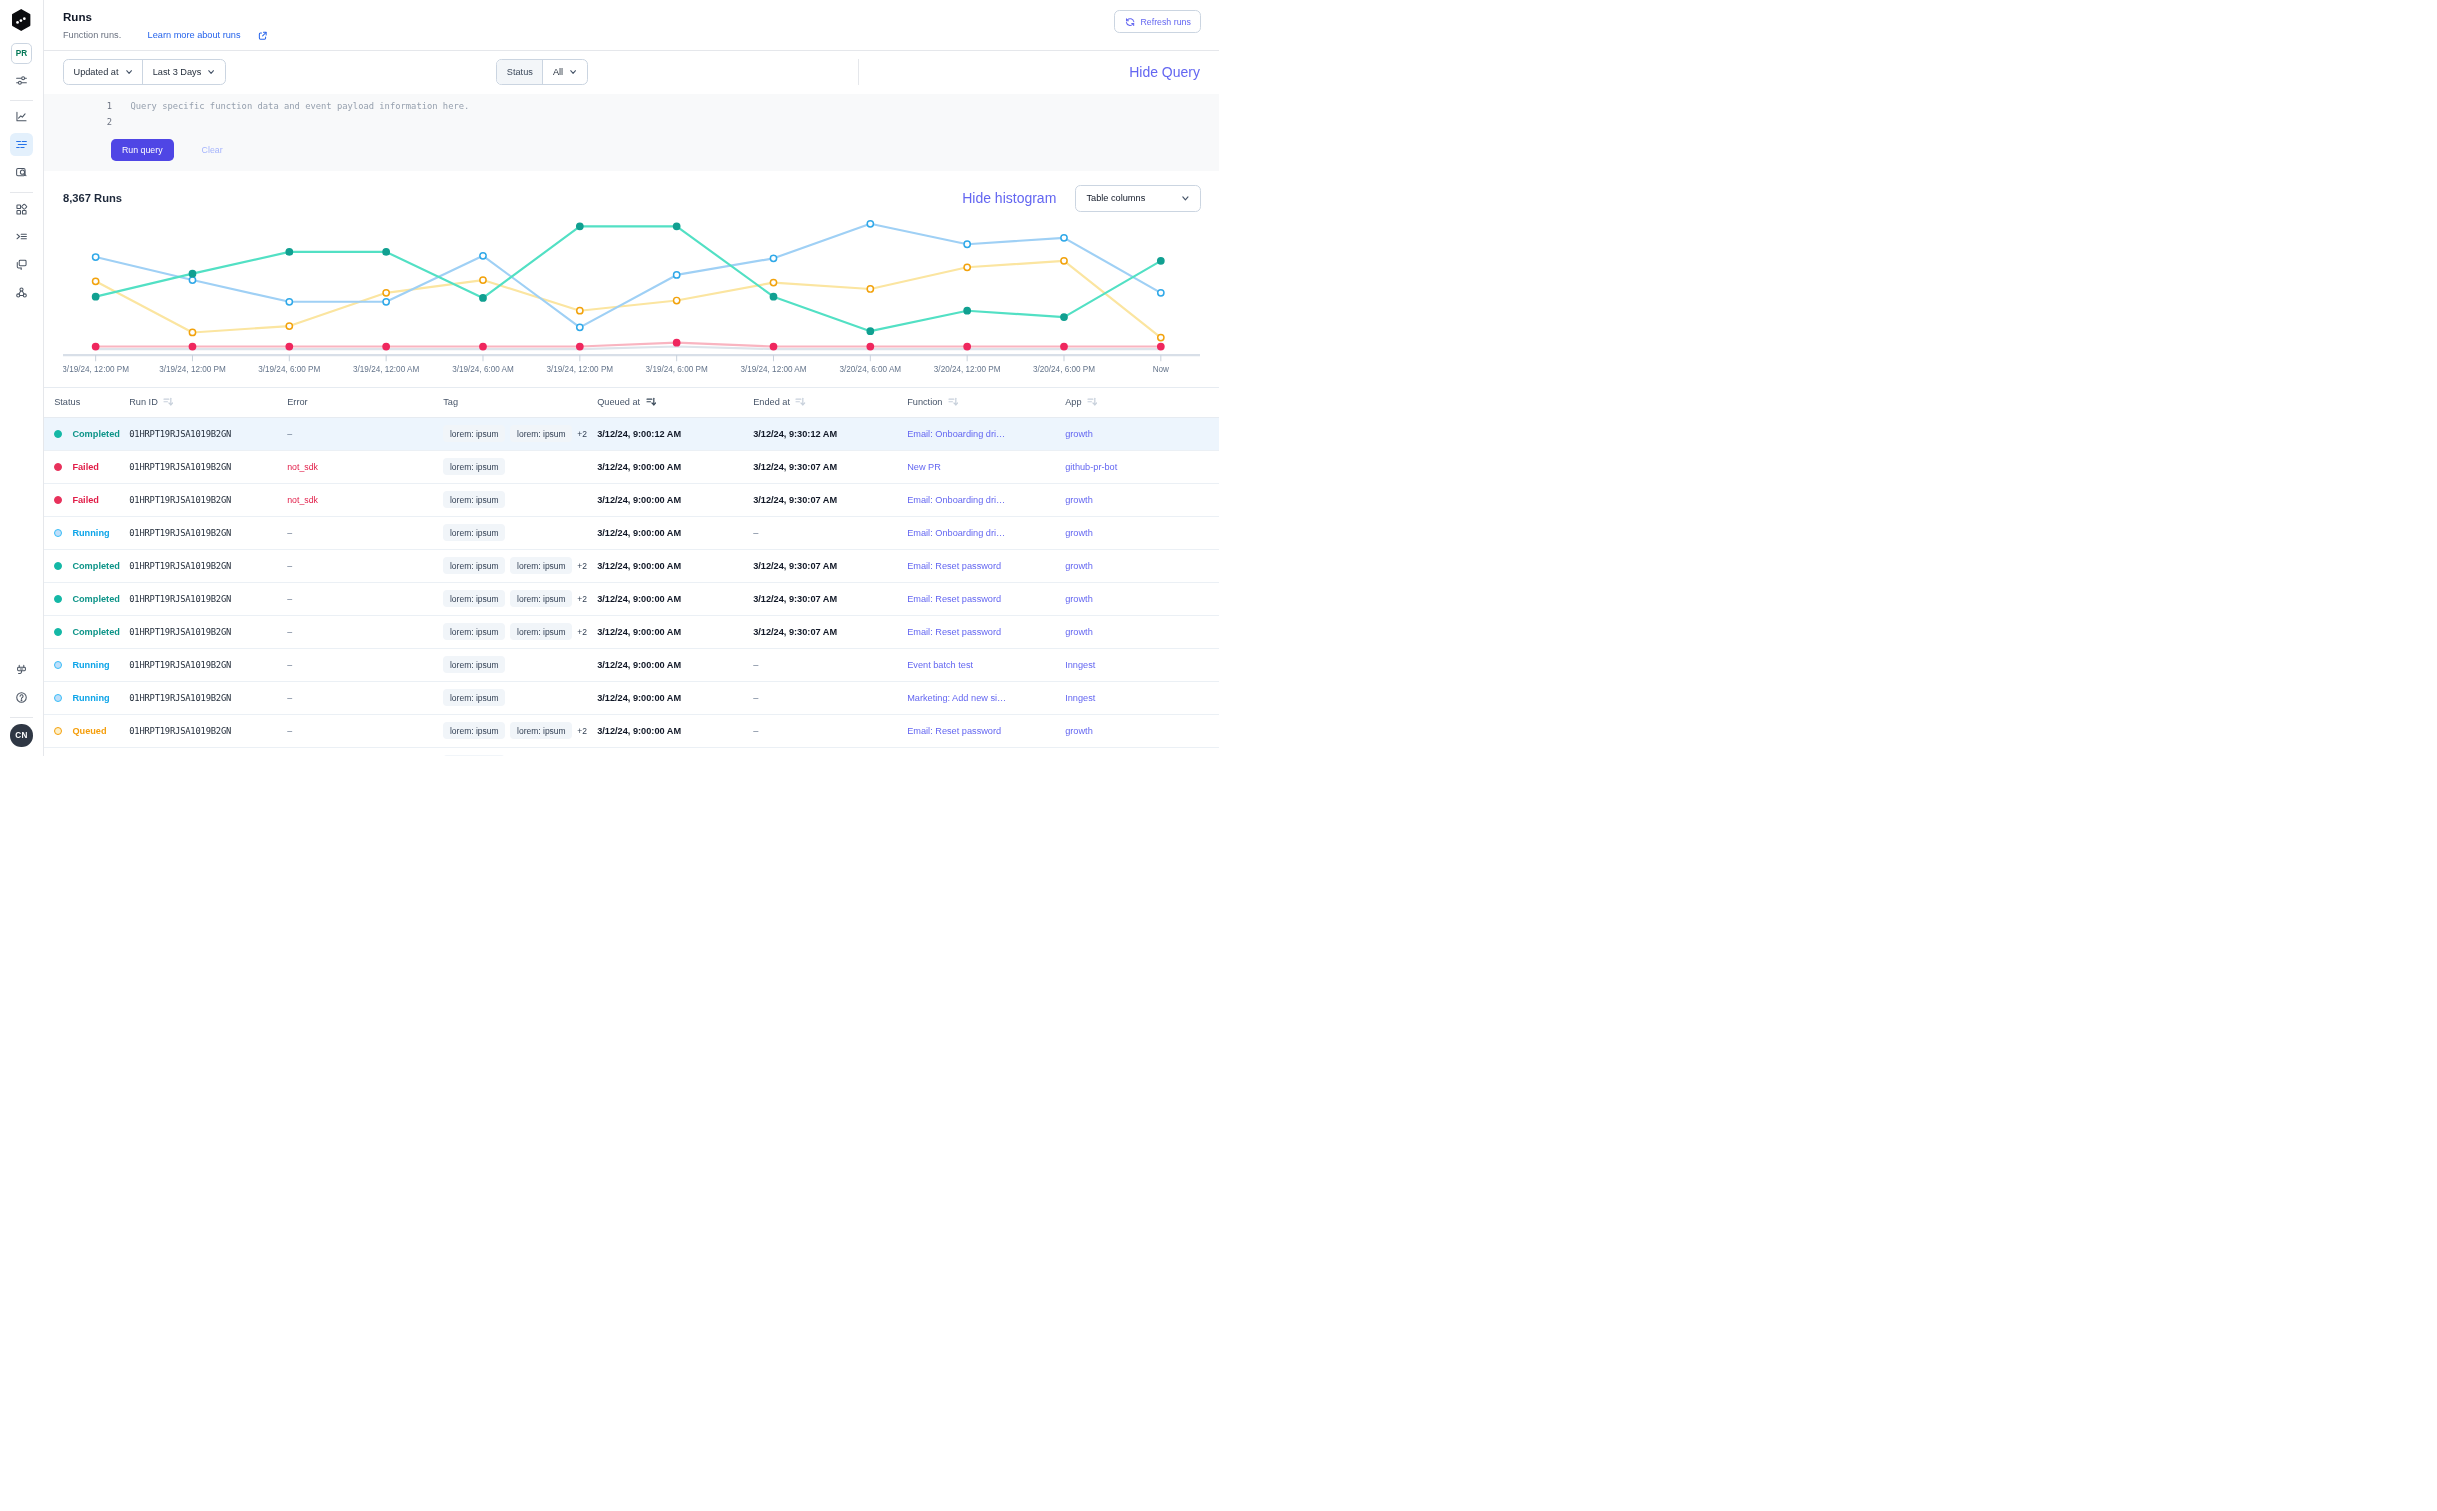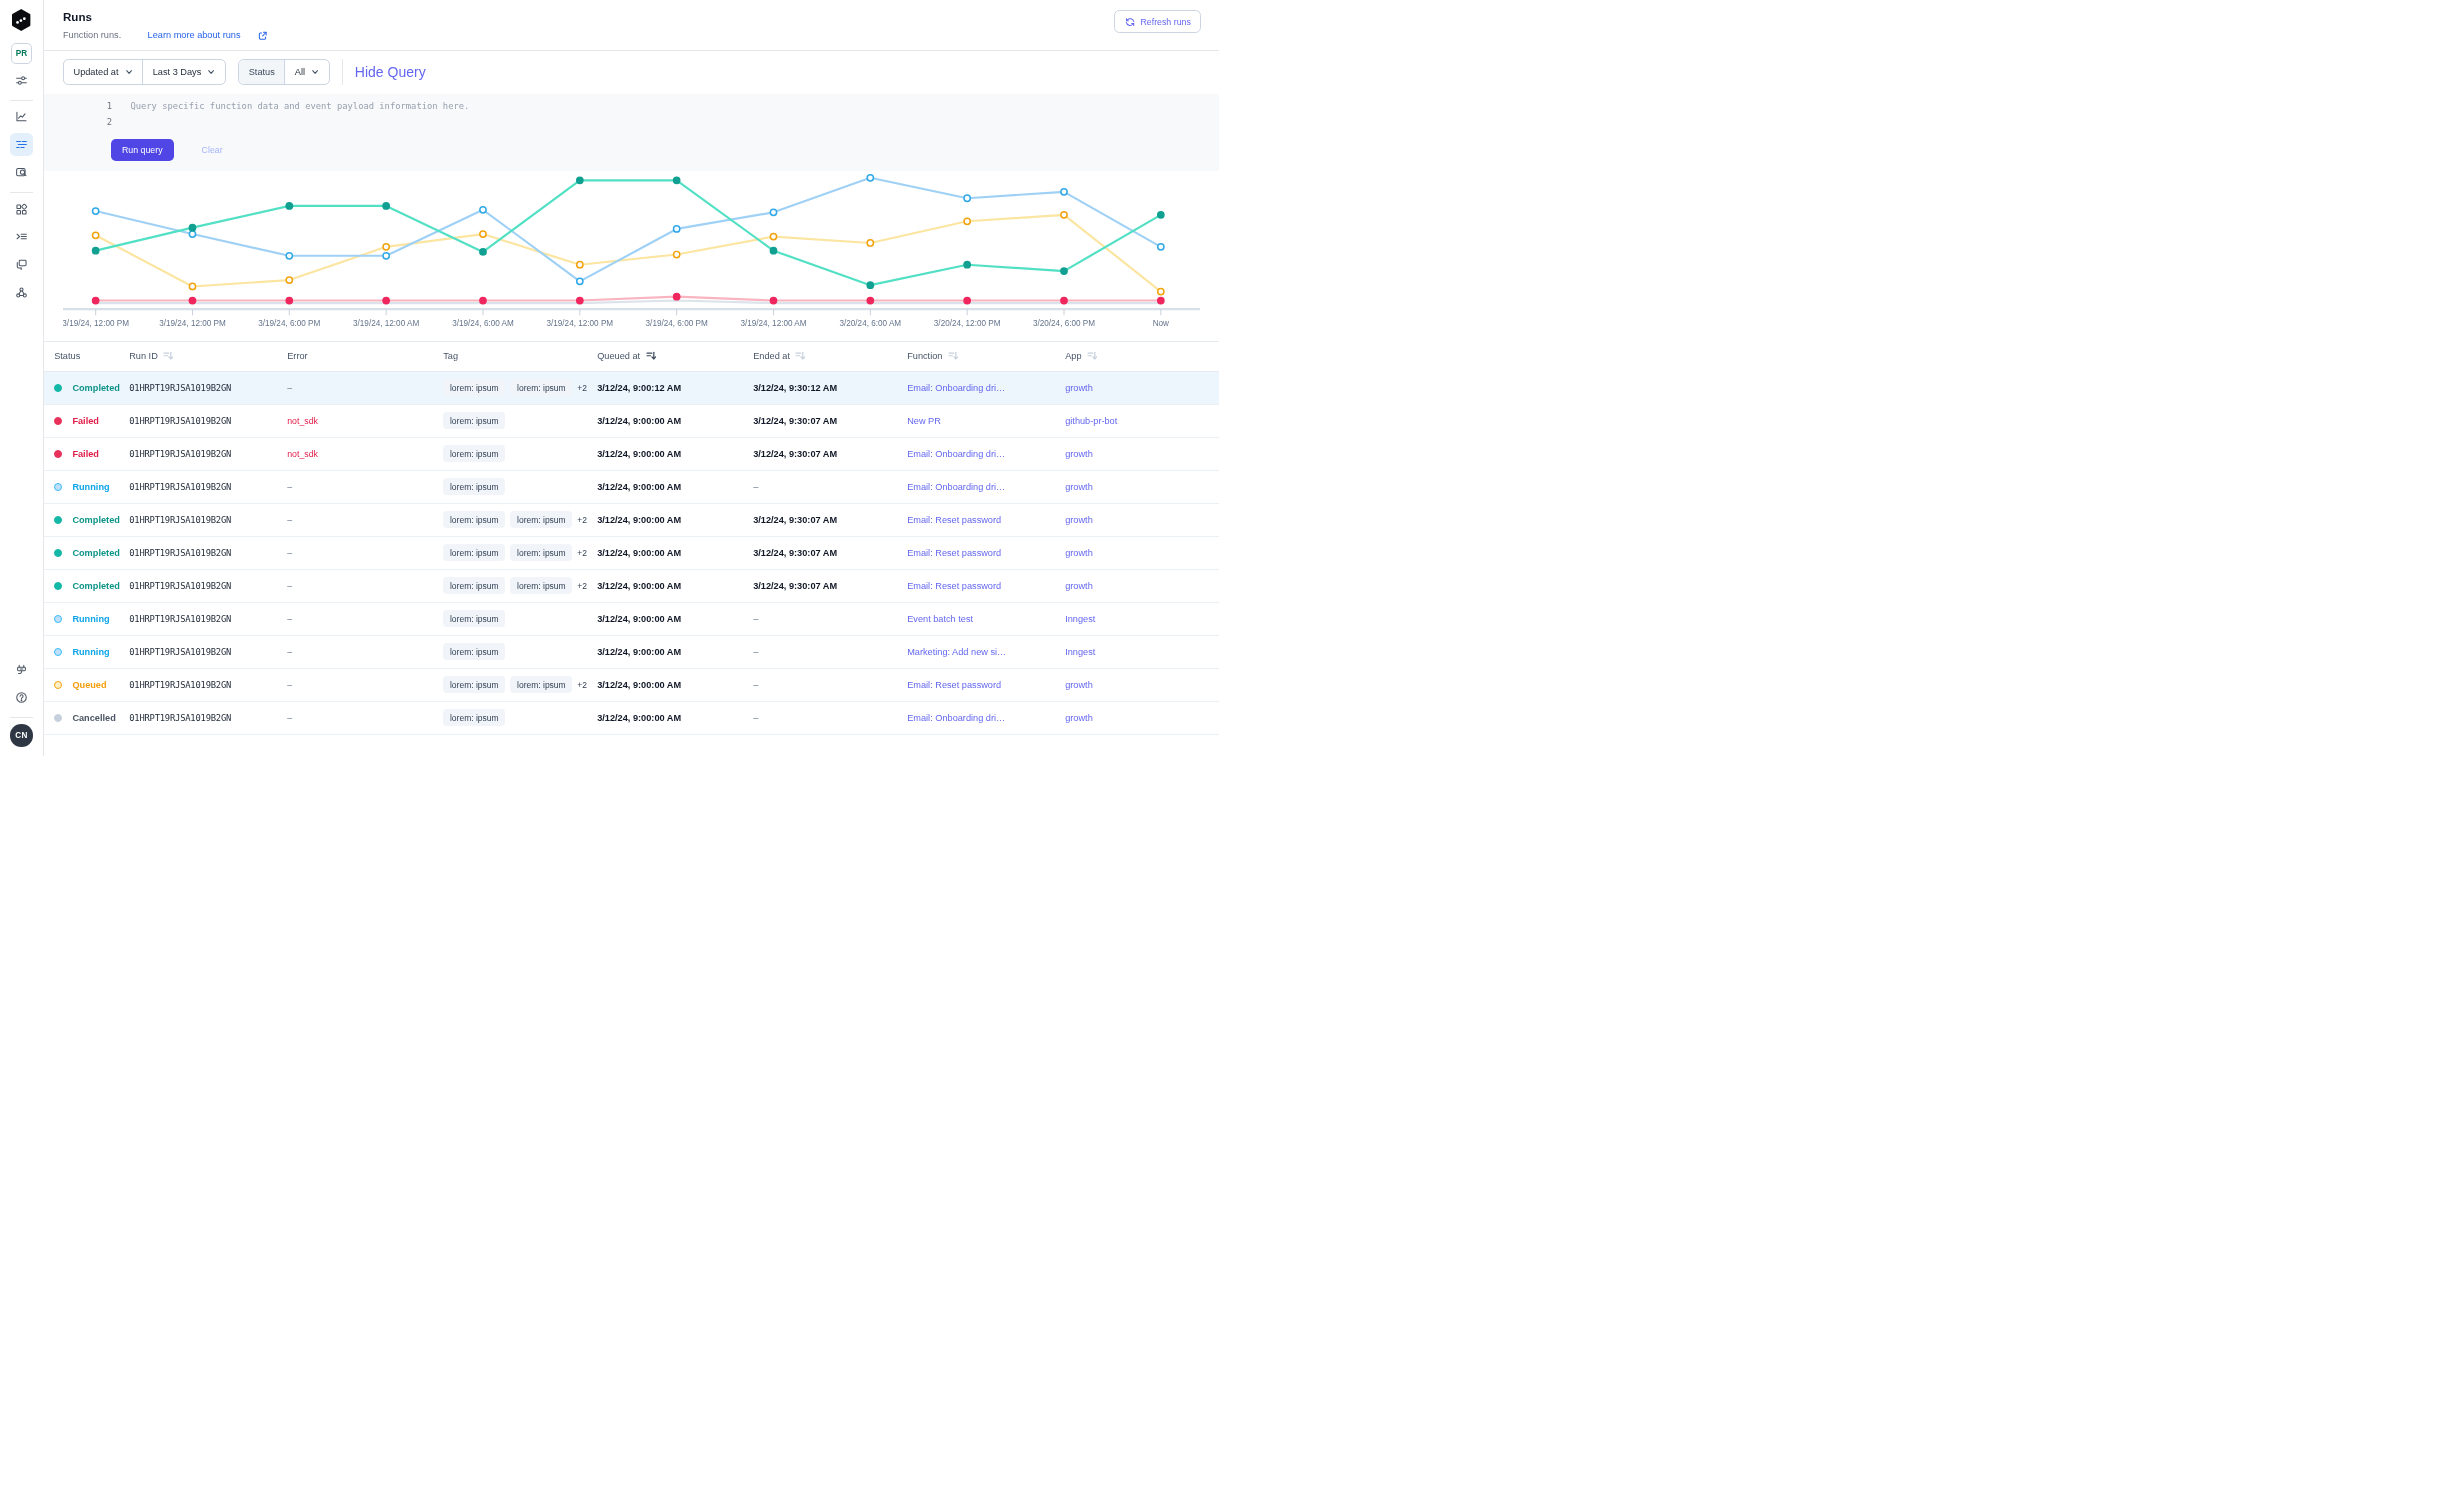--- a/index.html
+++ b/index.html
@@ -29,21 +29,21 @@
   .main { flex:1; display:flex; flex-direction:column; min-width:0; }
 
   .page-header { padding:10.2px 17.7px 0 19px; display:flex; justify-content:space-between; align-items:flex-start; }
   .page-title { font-size:11.6px; font-weight:700; color:#111827; }
   .page-sub { margin-top:7px; font-size:9.2px; color:#6B7280; display:flex; align-items:center; gap:3.4px; }
   .learn-link { color:#2563EB; text-decoration:none; display:inline-flex; align-items:flex-end; gap:17px; cursor:pointer;padding-left:23px; }
   .btn-outline { display:inline-flex; align-items:center; gap:5.4px; border:0.7px solid #CBD5E1; border-radius:5.4px;
     background:#fff; padding:5.4px 9.5px; font-size:8.8px; font-weight:500; color:#6366F1; cursor:pointer; }
   .header-rule { border-bottom:0.7px solid #E5E7EB; margin-top:9.5px; }
 
-  .filter-row { display:flex; align-items:center; gap:12.2px; padding:8.2px 19px; }
+  .filter-row { display:flex; align-items:center; gap:12.2px; padding:8.2px 19px;justify-content:space-between; }
   .pill { display:flex; align-items:stretch; border:0.7px solid #CBD5E1; border-radius:5.4px; height:26.5px; overflow:hidden; background:#fff; }
   .pill .seg { display:flex; align-items:center; gap:6.1px; padding:0 9.5px; font-size:9.2px; font-weight:500; color:#1F2937; cursor:pointer; }
   .pill .seg + .seg { border-left:0.7px solid #CBD5E1; }
   .pill .seg.label-seg { background:#F3F6F9; color:#3D4A5C; cursor:default; }
   .v-rule { width:0.7px; height:26px; background:#E5E7EB; }
   .link-btn { color:#6366F1; font-size:14px; font-weight:500; cursor:pointer; text-decoration:none; }
 
   .query-block { background:#F8F9FA; padding:5.4px 0 10.2px; }
   .qline { display:flex; font-family:"DejaVu Sans Mono", monospace; font-size:8.8px; line-height:15.6px; }
   .qline .ln { width:68px; text-align:right; color:#6B7280; flex:0 0 68px; }
@@ -253,20 +253,32 @@
             <span class="ln">2</span>
             <span class="qtext"></span>
           </div>
         </div>
       <div class="q-actions">
         <button class="btn-primary">Run query</button>
         <span class="clear-btn">Clear</span>
       </div>
     </div>
 
+    <div class="results-bar">
+      <div class="results-count">8,367 Runs</div>
+      <div class="results-right">
+        <a class="link-btn">Hide histogram</a>
+        <div class="select-box">
+          <span>Table columns</span>
+          <svg width="8.8" height="8.8" viewBox="0 0 12 12" fill="none" stroke="#475569" stroke-width="1.6" stroke-linecap="round" stroke-linejoin="round">
+              <polyline points="2.5,4 6,8 9.5,4"></polyline>
+            </svg>
+        </div>
+      </div>
+    </div>
 
     <div class="chart-wrap">
       <svg id="histogram" width="1137" height="162" viewBox="0 0 1672 238">
           <line x1="0" y1="203" x2="1672" y2="203" stroke="#CBD5E1" stroke-width="3" opacity="0.75"></line>
           <line x1="48" y1="203" x2="48" y2="212" stroke="#C9D2DC" stroke-width="1.5"></line>
           <text x="48" y="228" text-anchor="middle" font-size="12" fill="#64748B">3/19/24, 12:00 PM</text>
           <line x1="190.4" y1="203" x2="190.4" y2="212" stroke="#C9D2DC" stroke-width="1.5"></line>
           <text x="190.4" y="228" text-anchor="middle" font-size="12" fill="#64748B">3/19/24, 12:00 PM</text>
           <line x1="332.8" y1="203" x2="332.8" y2="212" stroke="#C9D2DC" stroke-width="1.5"></line>
           <text x="332.8" y="228" text-anchor="middle" font-size="12" fill="#64748B">3/19/24, 6:00 PM</text>

